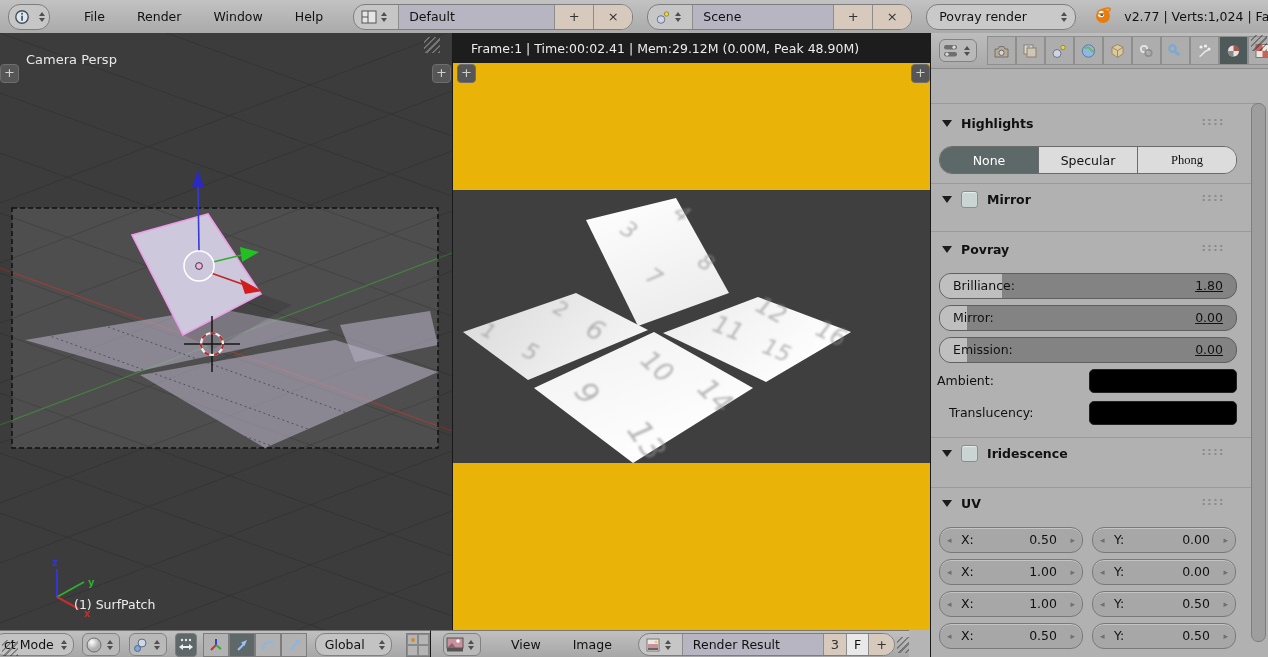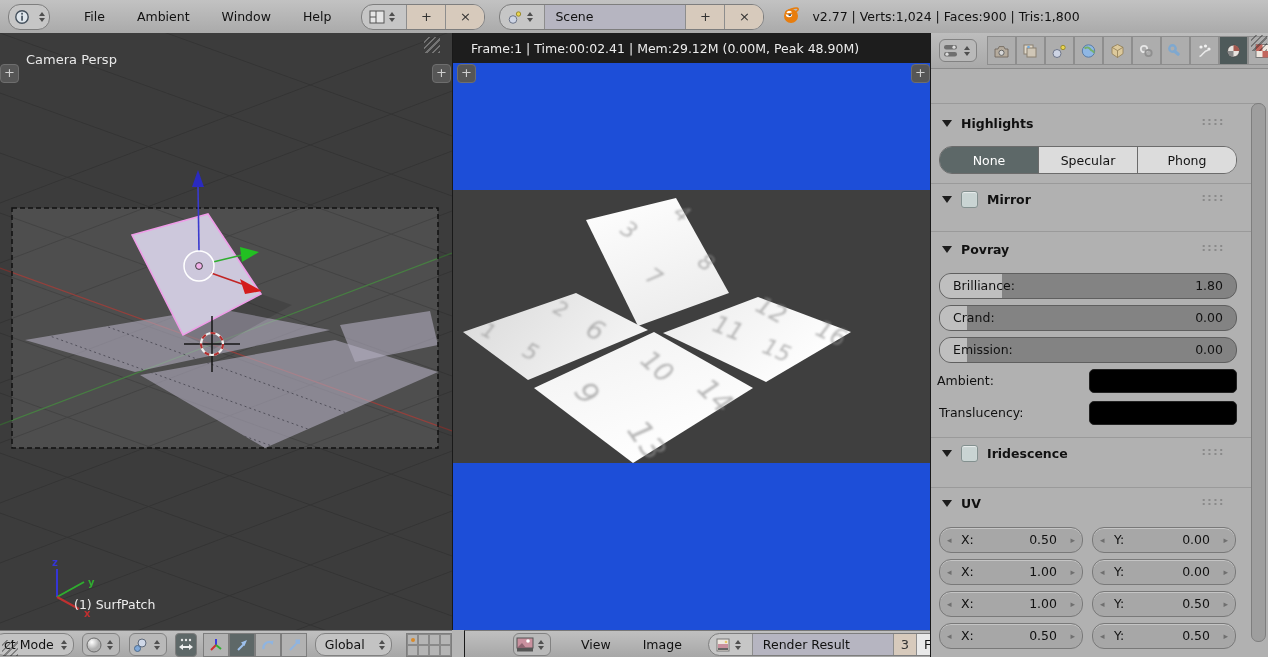--- a/index.html
+++ b/index.html
@@ -24,53 +24,53 @@
   
   .v3d{left:0;top:33px;width:452px;height:597px;background:#3e3e3e;border-right:1px solid #191919;}
   .v3d-label{left:26px;top:19px;color:#e9e9e9;font-size:13px;}
   .obj-label{left:74px;top:564px;color:#ededed;font-size:12.5px;}
   .plus-tab{width:17px;height:17px;background:#565656;border:1px solid #6e6e6e;border-radius:4px;
     color:#cfcfcf;font-size:13px;line-height:15px;text-align:center;}
   
   .bhead{top:630px;height:27px;background:linear-gradient(#c0c0c0,#a6a6a6);border-top:1px solid #777;
     display:flex;align-items:center;font-size:12.5px;color:#111;}
   .v3d-head{left:0;width:452px;}
-  .img-head{left:464px;width:478px;border-left:1px solid #191919;padding-left:36px;}
+  .img-head{left:430px;width:478px;border-left:1px solid #191919;}
   .hfield{height:21px;border:1px solid #828282;border-radius:10px;background:#c3c3c3;display:flex;align-items:center;padding:0 2px 0 9px;}
   .iconbtn{height:21px;border:1px solid #828282;border-radius:6px;background:#b9b9b9;display:flex;align-items:center;padding:0 2px;}
   .tool{width:24px;height:22px;border:1px solid #7d7d7d;background:#b2b2b2;display:flex;align-items:center;justify-content:center;}
   .tool.pressed{background:#5e6868;}
   .layers{display:grid;grid-template-columns:repeat(4,11px);grid-template-rows:11px 11px;border:1px solid #7d7d7d;}
   .layers div{border:0.5px solid #8a8a8a;background:#b5b5b5;position:relative;}
   .layers div.on::after{content:"";position:absolute;left:3px;top:3px;width:4px;height:4px;border-radius:2px;background:#d88a2a;}
   
-  .imged{left:452px;top:33px;width:478px;height:597px;background:#1d4ed8;border-left:1px solid #191919;}
+  .imged{left:452px;top:33px;width:478px;height:597px;background:#eab308;border-left:1px solid #191919;}
   .render-info{left:0;top:0;width:100%;height:30px;background:#1d1d1d;color:#ececec;font-size:12.5px;
     display:flex;align-items:center;padding-left:18px;box-sizing:border-box;}
   .render-band{left:0;top:157px;width:478px;height:273px;background:#3f3f3f;}
   
   .props{left:930px;top:33px;width:338px;height:624px;background:#b1b1b1;border-left:1px solid #191919;}
   .props-head{left:0;top:0;width:338px;height:35px;background:linear-gradient(#bdbdbd,#a9a9a9);
     border-bottom:1px solid #8b8b8b;display:flex;align-items:center;gap:0;}
   .ptab{width:27px;height:27px;display:flex;align-items:center;justify-content:center;border:1px solid #8e8e8e;background:#adadad;}
   .ptab.active{background:#4e5a5a;}
   .props-body{left:0;top:35px;width:338px;height:589px;font-size:12.5px;color:#111;}
   .sep{left:0;width:330px;height:1px;background:#9a9a9a;}
   .prow{left:0;width:330px;display:flex;align-items:center;}
   .phead-label{font-weight:600;margin-left:9px;}
   .grip{color:#8a8a8a;letter-spacing:1.5px;font-weight:700;font-size:11px;position:absolute;right:36px;top:2px;}
   .checkbox{width:15px;height:15px;border:1px solid #83908f;border-radius:3px;background:#c9d4d3;box-shadow:inset 0 1px 1px rgba(255,255,255,.6);}
   .segbtns{left:8px;width:296px;height:26px;display:flex;border:1px solid #6b6b6b;border-radius:13px;overflow:hidden;}
   .segbtns>div{flex:1;display:flex;align-items:center;justify-content:center;background:#dcdcdc;border-right:1px solid #6b6b6b;}
-  .segbtns>div:last-child{border-right:none;}
+  .segbtns>div:last-child{border-right:none;font-family:Liberation Serif, serif;}
   .segbtns>div.sel{background:#5d6868;color:#fff;}
   .slider{left:8px;width:296px;height:24px;border:1px solid #5f5f5f;border-radius:12px;background:#838383;overflow:hidden;position:absolute;}
   .slider .fillbar{position:absolute;left:0;top:0;bottom:0;background:#bfbfbf;}
   .slider .slabel{position:absolute;left:13px;top:4px;}
-  .slider .svalue{position:absolute;right:13px;top:4px;}
+  .slider .svalue{position:absolute;right:13px;top:4px;text-decoration:underline;}
   .swatch{position:absolute;left:158px;top:0;width:146px;height:22px;border-radius:5px;border:1px solid #222;}
   .numfield{height:24px;border:1px solid #797979;border-radius:12px;background:#a7a7a7;position:absolute;box-shadow:inset 0 1px 0 rgba(255,255,255,.35);}
   .numfield .arrow-l{position:absolute;left:7px;top:7px;color:#6f6f6f;font-size:9px;}
   .numfield .arrow-r{position:absolute;right:7px;top:7px;color:#6f6f6f;font-size:9px;}
   .numfield .nlabel{position:absolute;left:21px;top:4px;}
   .numfield .nvalue{position:absolute;right:25px;top:4px;}
   .scrollbar{position:absolute;right:3px;top:35px;width:13px;height:537px;border:1px solid #7e7e7e;border-radius:7px;background:#9e9e9e;}
   
   .cgrip{width:16px;height:16px;}
   .cgrip.light{background:repeating-linear-gradient(135deg,transparent 0 3px,rgba(200,200,200,.4) 3px 4.5px);}
@@ -89,54 +89,64 @@
           <rect x="7.2" y="6.7" width="1.7" height="5" fill="#44505c"></rect>
           <rect x="7.2" y="3.8" width="1.7" height="1.8" fill="#44505c"></rect>
         </svg>
     </div>
     <div class="stepper">
         <div class="tri-up"></div>
         <div class="tri-down"></div>
       </div>
   </div>
   <span class="menu" style="margin-left:18px">File</span>
-  <span class="menu">Ambient</span>
+  <span class="menu">Render</span>
   <span class="menu">Window</span>
   <span class="menu">Help</span>
   <div class="wgroup" style="margin-left:14px">
     <div class="wcell">
       <svg width="16" height="14">
           <rect x="1" y="1" width="14" height="12" fill="#e6e6e6" stroke="#555"></rect>
           <line x1="7" y1="1" x2="7" y2="13" stroke="#555"></line>
           <line x1="1" y1="7" x2="7" y2="7" stroke="#555"></line>
         </svg>
       <div class="stepper">
           <div class="tri-up"></div>
           <div class="tri-down"></div>
         </div>
     </div>
+    <div class="wcell field-lav" style="width:135px">
+        <span>Default</span>
+      </div>
     <div class="wcell btn-cream">+</div>
     <div class="wcell btn-cream">×</div>
   </div>
   <div class="wgroup" style="margin-left:14px">
     <div class="wcell">
       <svg width="16" height="16">
           <circle cx="6" cy="10.5" r="3.8" fill="#cdd4e4" stroke="#6d7588"></circle>
           <circle cx="11.5" cy="5" r="2.2" fill="#e8d44f" stroke="#9a8c30"></circle>
         </svg>
       <div class="stepper">
           <div class="tri-up"></div>
           <div class="tri-down"></div>
         </div>
     </div>
     <div class="wcell field-lav" style="width:105px">
         <span>Scene</span>
       </div>
     <div class="wcell btn-cream">+</div>
     <div class="wcell btn-cream">×</div>
+  </div>
+  <div class="engine" style="margin-left:14px">
+    <span>Povray render</span>
+    <div class="stepper">
+        <div class="tri-up"></div>
+        <div class="tri-down"></div>
+      </div>
   </div>
   <div style="margin-left:16px">
     <svg width="22" height="20">
         <circle cx="11" cy="11" r="7" fill="#e87d0d"></circle>
         <circle cx="9" cy="9" r="3.2" fill="#ffffff"></circle>
         <circle cx="9.8" cy="9.6" r="1.5" fill="#274a6d"></circle>
         <ellipse cx="12" cy="6" rx="6.5" ry="2" fill="none" stroke="#e87d0d" stroke-width="1.6" transform="rotate(-18 12 6)"></ellipse>
       </svg>
   </div>
   <div class="stats">v2.77 | Verts:1,024 | Faces:900 | Tris:1,800</div>
@@ -523,34 +533,34 @@
       <span class="phead-label">Povray</span>
       <span class="grip">::::</span>
     </div>
     <div class="slider" style="top:205px">
       <div class="fillbar" style="width: 21%;"></div>
       <span class="slabel">Brilliance:</span>
       <span class="svalue">1.80</span>
     </div>
     <div class="slider" style="top:237px">
       <div class="fillbar" style="width: 9%;"></div>
-      <span class="slabel">Crand:</span>
+      <span class="slabel">Mirror:</span>
       <span class="svalue">0.00</span>
     </div>
     <div class="slider" style="top:269px">
       <div class="fillbar" style="width: 9%;"></div>
       <span class="slabel">Emission:</span>
       <span class="svalue">0.00</span>
     </div>
     <div class="abs prow" style="top:301px;height:22px">
       <span style="margin-left:6px">Ambient:</span>
       <div class="swatch" style="background: rgb(0, 0, 0);"></div>
     </div>
     <div class="abs prow" style="top:333px;height:22px">
-      <span style="margin-left:8px">Translucency:</span>
+      <span style="margin-left:18px">Translucency:</span>
       <div class="swatch" style="background: rgb(0, 0, 0);"></div>
     </div>
     <div class="abs sep" style="top:369px"></div>
 
     <div class="abs prow" style="top:375px;height:20px">
       <span class="tri-collapse" style="margin-left:11px"></span>
       <div class="checkbox" style="margin-left:9px"></div>
       <span class="phead-label">Iridescence</span>
       <span class="grip">::::</span>
     </div>

